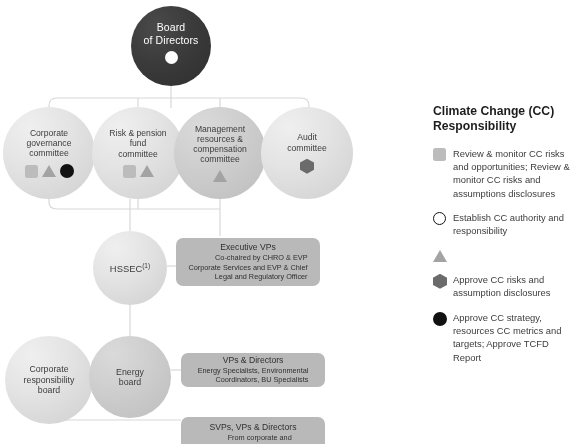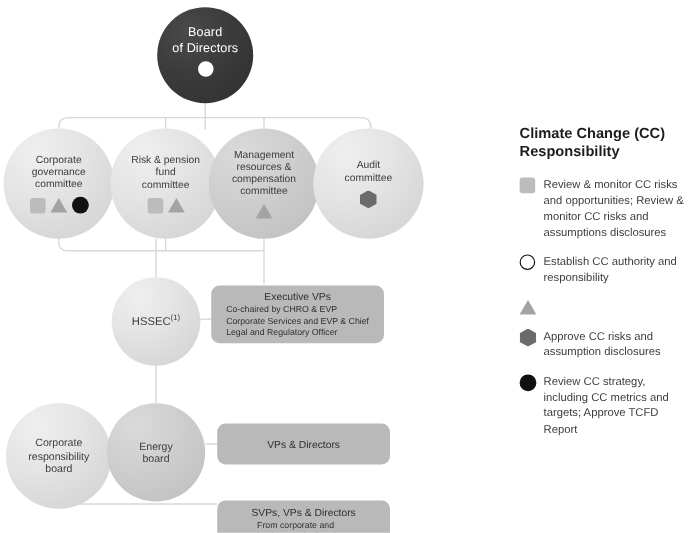--- a/index.html
+++ b/index.html
@@ -175,21 +175,21 @@
     position: absolute;
     z-index: 2;
     box-sizing: border-box;
     border-radius: 7px;
     background: #b9b9b9;
     color: #2f2f2f;
     display: flex;
     flex-direction: column;
     align-items: center;
     justify-content: center;
-    text-align: left;
+    text-align: right;
     padding: 4px 7px;
   }
   .box-title {
     font-size: 8.6px;
     line-height: 1.25;
   }
   .box-sub {
     font-size: 7.3px;
     line-height: 1.3;
     white-space: pre-line;
@@ -338,20 +338,22 @@
 board</div>
   </div>
 
   <div class="node circle grey-circle-dark node-energy-board">
     <div class="circle-label">Energy
 board</div>
   </div>
 
   <div class="box box-vps-dirs">
     <div class="box-title">VPs &amp; Directors</div>
+    <div class="box-sub">Energy Specialists, Environmental
+Coordinators, BU Specialists</div>
   </div>
 
   <div class="box box-svps">
     <div class="box-title">SVPs, VPs &amp; Directors</div>
     <div class="box-sub">From corporate and
 business units functions</div>
   </div>
 
   <div id="legend">
     <div class="legend-title">Climate Change (CC)
@@ -381,17 +383,17 @@
       <div class="legend-marker">
         <span class="mk-hexagon"></span>
       </div>
       <div class="legend-text">Approve CC risks and assumption disclosures</div>
     </div>
 
     <div class="legend-item">
       <div class="legend-marker">
         <span class="mk-circle-filled"></span>
       </div>
-      <div class="legend-text">Review CC strategy, including CC metrics and targets; Approve TCFD Report</div>
+      <div class="legend-text">Approve CC strategy, resources CC metrics and targets; Approve TCFD Report</div>
     </div>
   </div>
 
 </div>
 
 </body></html>

